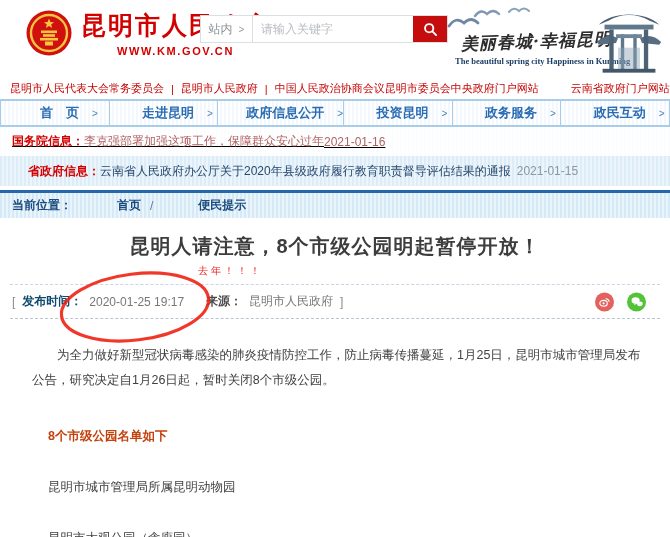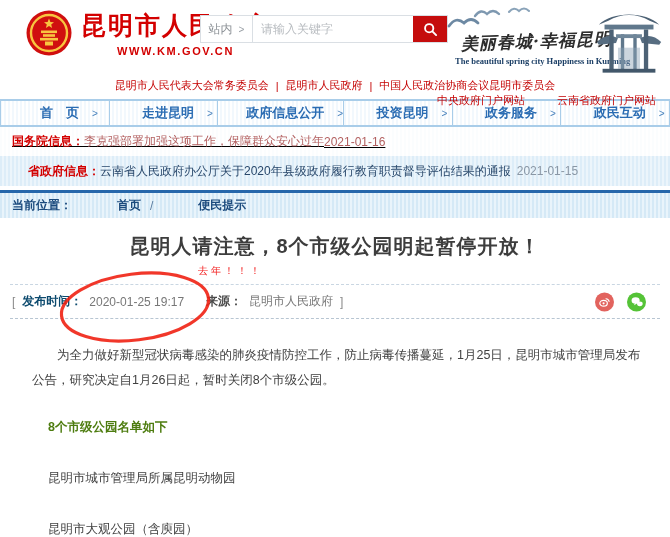--- a/index.html
+++ b/index.html
@@ -21,21 +21,21 @@
   .search-input::placeholder { color:#b8bcc0; }
   .search-btn { width:34px; background:#c50d0d; border:0; display:flex; align-items:center; justify-content:center; cursor:pointer; }
 
   .header-art { position:absolute; right:5px; top:2px; width:220px; height:76px; }
   .birds { position:absolute; left:2px; top:2px; }
   .slogan-cn { position:absolute; left:16px; top:28px; font-family:"DejaVu Serif","Liberation Serif",serif; font-style:italic; font-weight:bold; font-size:17px; color:#2e2e2e; letter-spacing:1px; transform:rotate(-2deg); white-space:nowrap; }
   .slogan-en { position:absolute; left:10px; top:54px; font-size:8.5px; font-weight:bold; color:#1c3f66; font-family:"Liberation Serif","DejaVu Serif",serif; white-space:nowrap; }
   .archway { position:absolute; right:0; top:3px; }
 
   
-  .toplinks { height:21px; display:flex; align-items:center; font-size:11px; padding:0 10px;flex-direction:column; }
+  .toplinks { height:21px; display:flex; align-items:center; font-size:11px; padding:0 10px; }
   .tl-left { display:flex; align-items:center; gap:7px; }
   .tl-right { margin-left:auto; display:flex; gap:32px; padding-right:4px; }
   .tl-link { color:#c40000; cursor:pointer; white-space:nowrap; }
   .tl-sep { color:#c40000; }
 
   
   .mainnav { height:28px; display:flex; border-top:2px solid #a9cde9; border-bottom:2px solid #a9cde9;
              background:repeating-linear-gradient(90deg,#f2f8fd 0 2px,#ffffff 2px 4px); }
   .nav-item { flex:1; display:flex; align-items:center; justify-content:center; gap:13px; font-size:13px; font-weight:bold; color:#2a6cb3; border-right:1px solid #a9cde9; cursor:pointer; white-space:nowrap;padding-left:28px; }
   .nav-item:first-child { border-left:1px solid #a9cde9; }
@@ -73,21 +73,21 @@
   .m-value { color:#777; margin-left:7px; }
   .m-source-label { margin-left:22px; font-weight:bold; color:#4a4a4a; }
   .share { position:absolute; right:14px; top:50%; transform:translateY(-50%); display:flex; gap:13px; }
   .share-btn { width:19px; height:19px; border-radius:50%; border:0; cursor:pointer; display:flex; align-items:center; justify-content:center; padding:0; }
   .share-btn.weibo { background:#e2635e; }
   .share-btn.wechat { background:#55c337; }
 
   .redcircle { position:absolute; left:55px; top:32px; pointer-events:none; }
 
   .intro { margin:24px 16px 0 22px; text-indent:2em; font-size:12.5px; line-height:2; color:#414141; }
-  .list-heading { margin:26px 0 0 38px; font-size:12.5px; font-weight:bold; color:#4d7c0f; }
+  .list-heading { margin:35px 0 0 38px; font-size:12.5px; font-weight:bold; color:#c2410c; }
   .park { margin:34px 0 0 38px; font-size:12.5px; color:#414141; }
 </style>
 </head>
 <body>
 
 <div class="page">
 
   <header class="header">
     <div class="brand">
       <svg class="emblem" viewBox="0 0 46 46">

